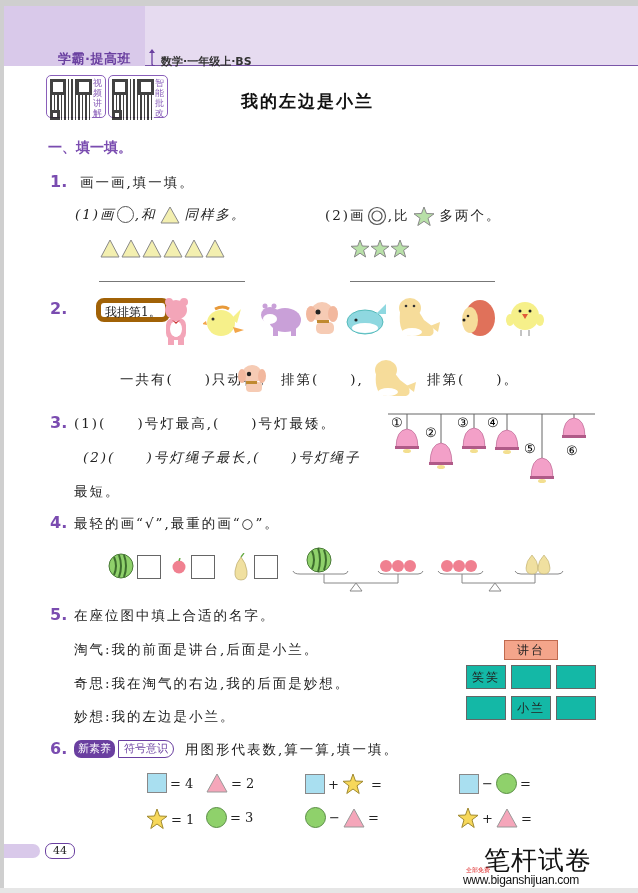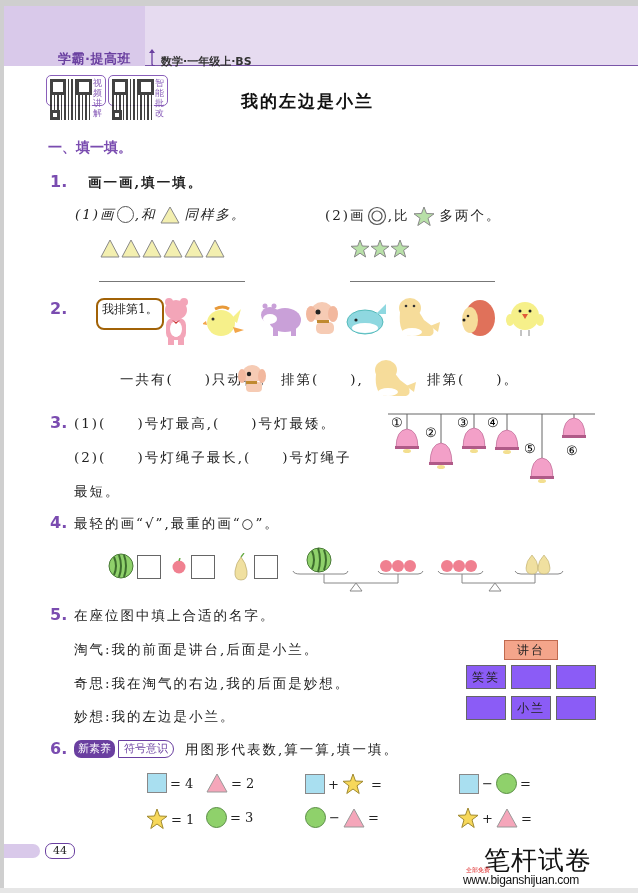--- a/index.html
+++ b/index.html
@@ -27,21 +27,21 @@
   }
   .brand-arrow {
     position: absolute; left: 143px; top: 42px; width: 10px; height: 18px;
   }
   .subject {
     position: absolute; left: 157px; top: 48px; font-size: 11px; font-weight: bold;
     color: #333; font-family: "DejaVu Sans", sans-serif;
   }
 
   .qr-box {
-    position: absolute; top: 75px; width: 60px; height: 31px;
+    position: absolute; top: 75px; width: 60px; height: 43px;
     border: 1.5px solid #8a5fba; border-radius: 5px; background: #fff;
   }
   .qr-code {
     position: absolute; left: 3px; top: 3px; width: 42px; height: 41px;
     background:
       repeating-linear-gradient(90deg, #222 0 2px, #fff 2px 4px, #222 4px 5px, #fff 5px 7px),
       #fff;
     opacity: 0.85;
   }
   .qr-code::before, .qr-code::after {
@@ -66,28 +66,28 @@
   }
   .qnum {
     position: absolute; font-size: 16px; font-weight: bold; color: #7a4cb0;
     font-family: "DejaVu Sans", sans-serif;
   }
   .txt { position: absolute; font-size: 13.5px; letter-spacing: 2px; color: #222; white-space: nowrap; }
   .ans-line { position: absolute; height: 1px; background: #777; }
   .inline-shape { display: inline-block; vertical-align: middle; }
 
   .bubble {
-    position: absolute; left: 96px; top: 298px; height: 32px; padding: 1px 4px;
-    border: 2px solid #a16207; border-radius: 8px; font-size: 12px; background: #fff;
+    position: absolute; left: 96px; top: 298px; height: 24px; padding: 1px 4px;
+    border: 5px solid #a16207; border-radius: 8px; font-size: 12px; background: #fff;
   }
 
   .animal { position: absolute; }
 
   .seat {
-    position: absolute; width: 40px; height: 24px; border: 1px solid #666; background: #8b5cf6;
+    position: absolute; width: 40px; height: 24px; border: 1px solid #666; background: #14b8a6;
     font-size: 12px; text-align: center; line-height: 22px; letter-spacing: 2px;
   }
   .podium {
     position: absolute; left: 504px; top: 640px; width: 54px; height: 20px;
     background: #f4a58b; border: 1px solid #c06a4f; font-size: 12px; text-align: center; line-height: 18px; letter-spacing: 2px;
   }
 
   .badge1 {
     position: absolute; left: 74px; top: 740px; height: 18px; padding: 0 4px;
     background: #6a3fa0; color: #fff; font-size: 11px; line-height: 18px; border-radius: 7px;
@@ -150,21 +150,21 @@
       <div class="qr-corner"></div>
     </div>
   <span class="qr-label">智能批改</span>
 </div>
 
 <div class="title">我的左边是小兰</div>
 
 <div class="section-head">一、填一填。</div>
 
 <span class="qnum" style="left:50px; top:172px;">1.</span>
-<span class="txt" style="left:88px; top:174px;font-weight:bold;">画一画,填一填。</span>
+<span class="txt" style="left:80px; top:174px;">画一画,填一填。</span>
 
 <div class="txt" style="left:75px; top:206px; display:flex; align-items:flex-start;font-style:italic;">
   <span>(1)画</span>
   <span class="inline-shape" style="width:17px;height:17px;border:1.3px solid #555;border-radius:50%;margin:0 1px;"></span>
   <span>,和</span>
   <svg width="20" height="18" style="margin:0 4px;">
       <polygon points="10,1 19,17 1,17" fill="#f3efb0" stroke="#888" stroke-width="1"></polygon>
     </svg>
   <span>同样多。</span>
 </div>
@@ -279,21 +279,21 @@
 <svg class="animal" style="left:370px; top:358px;" width="50" height="40">
   <ellipse cx="16" cy="12" rx="11" ry="10" fill="#f6dc9a"></ellipse>
   <path d="M6 16 Q4 36 16 38 L36 38 Q42 36 38 28 L30 22 Q24 14 22 12 Z" fill="#f6dc9a"></path>
   <ellipse cx="18" cy="34" rx="10" ry="4" fill="#fff"></ellipse>
   <path d="M36 28 L46 24 L44 34 Z" fill="#f6dc9a"></path>
 </svg>
 <span class="txt" style="left:427px; top:371px;">排第(　　)。</span>
 
 <span class="qnum" style="left:50px; top:413px;">3.</span>
 <span class="txt" style="left:74px; top:415px;">(1)(　　)号灯最高,(　　)号灯最矮。</span>
-<span class="txt" style="left:74px; top:449px;">(2)(　　)号灯绳子最长,(　　)号灯绳子</span>
+<span class="txt" style="left:83px; top:449px;font-style:italic;">(2)(　　)号灯绳子最长,(　　)号灯绳子</span>
 <span class="txt" style="left:74px; top:483px;">最短。</span>
 
 <svg style="position:absolute; left:388px; top:410px;" width="210" height="80">
   <line x1="0" y1="4" x2="207" y2="4" stroke="#666" stroke-width="1"></line>
   <g>
     <line x1="19" y1="4" x2="19" y2="19" stroke="#666"></line>
     <path d="M8 38 Q8 20 19 19 Q30 20 30 38 Z" fill="#f3a0c8" stroke="#b05a88" stroke-width="0.6"></path>
     <rect x="7" y="36" width="24" height="3" fill="#b05a88"></rect>
     <ellipse cx="19" cy="41" rx="4" ry="2" fill="#f3df90"></ellipse>
     <text x="3" y="17" font-size="13" font-family="DejaVu Serif, serif">①</text>

